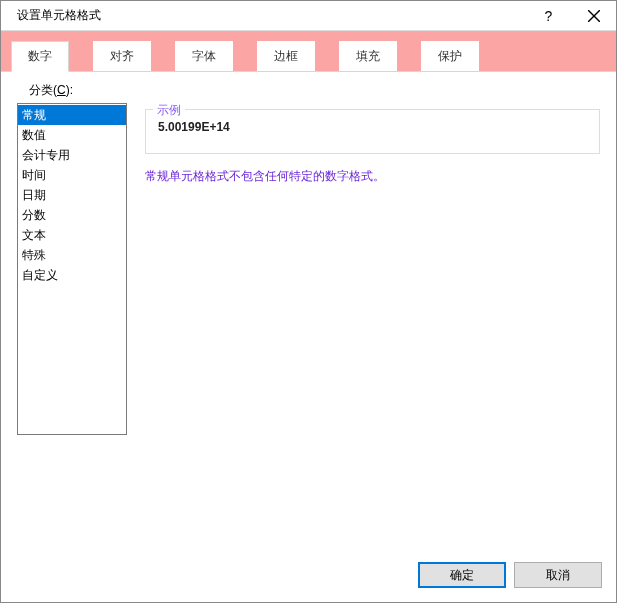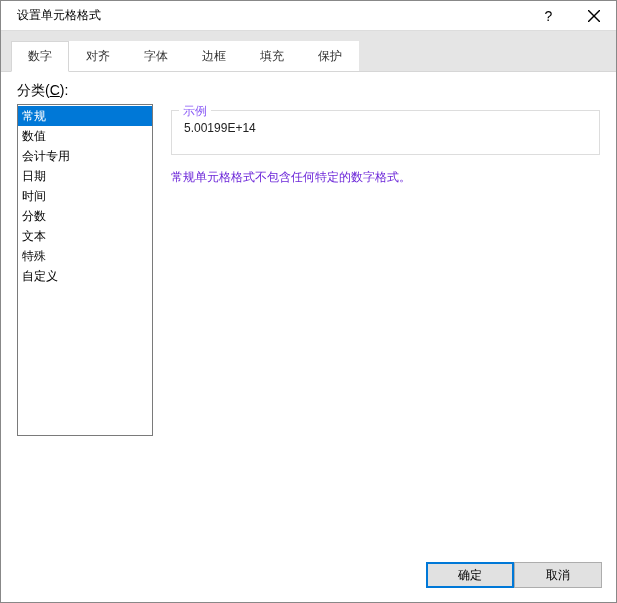--- a/index.html
+++ b/index.html
@@ -31,46 +31,47 @@
     display: flex; align-items: center; justify-content: center;
     font-size: 14px;
     cursor: default;
   }
   .titlebar .btn.help { font-family: Arial; }
   .titlebar .btn.close svg { width: 12px; height: 12px; }
   .tabs {
     display: flex;
     padding: 10px 25px 0 10px;
     border-bottom: 1px solid #d6d6d6;
-    background: #e5e5e5;
+    background: #fca5a5;
+    gap: 24px;
   }
   .tab {
     padding: 6px 16px;
     font-size: 12px;
     color: #333;
     border: 1px solid transparent;
     border-bottom: none;
     position: relative;
     background: #fff;
     cursor: default;
   }
   .tab.active {
     border-color: #d6d6d6;
     border-bottom: 1px solid #fff;
     margin-bottom: -1px;
     background: #fff;
   }
   .content {
     padding: 10px 16px 10px 16px;
   }
-  .category-label { font-size: 14px; margin-bottom: 4px; }
+  .category-label { font-size: 12px; margin-bottom: 4px; margin-left: 12px; }
   .category-label u { text-decoration: underline; }
   .row { display: flex; }
   .listbox {
-    width: 136px; height: 332px;
+    width: 110px; height: 332px;
     border: 1px solid #7a7a7a;
     background: #fff;
     overflow-y: auto;
     padding: 1px 0;
     position: relative;
   }
   .listbox::-webkit-scrollbar { width: 17px; }
   .listbox::-webkit-scrollbar-track { background: #f0f0f0; border-left:1px solid #e0e0e0;}
   .listbox::-webkit-scrollbar-thumb { background: #cdcdcd; border:1px solid #b0b0b0;}
   .list-item {
@@ -91,38 +92,39 @@
   .sample-label { font-size: 12px; color: #8b5cf6; margin-bottom: 2px; }
   .sample-box {
     border-left: 1px solid #ddd;
     border-right: 1px solid #ddd;
     border-bottom: 1px solid #ddd;
     border-top: none;
     height: 44px;
     padding: 10px 12px;
     margin-top: 0;
     position: relative;
+    font-weight: bold;
   }
   .sample-wrap {
     border-top: 1px solid #ddd;
     margin-top: 6px;
     position: relative;
   }
   .sample-wrap .sample-label {
     position: absolute;
     top: -8px; left: 8px;
     background: #fff;
     padding: 0 4px;
   }
   .sample-value { font-size: 12px; color: #222; }
   .desc { margin-top: 14px; font-size: 12px; color: #6d28d9; }
   .footer {
     position: absolute;
     right: 14px; bottom: 14px;
-    display: flex; 
+    display: flex; gap: 8px;
   }
   .push-btn {
     width: 88px; height: 26px;
     border: 1px solid #adadad;
     background: #e1e1e1;
     font-size: 12px;
     display: flex; align-items: center; justify-content: center;
     cursor: default;
   }
   .push-btn.primary {
@@ -160,22 +162,22 @@
   <div class="content">
     <div class="category-label">
       <span>分类(</span><u>C</u><span>):</span>
     </div>
 
     <div class="row">
       <div class="listbox">
         <div class="list-item selected">常规</div>
         <div class="list-item">数值</div>
         <div class="list-item">会计专用</div>
+        <div class="list-item">时间</div>
         <div class="list-item">日期</div>
-        <div class="list-item">时间</div>
         <div class="list-item">分数</div>
         <div class="list-item">文本</div>
         <div class="list-item">特殊</div>
         <div class="list-item">自定义</div>
       </div>
 
       <div class="right-pane">
         <div class="sample-wrap">
           <span class="sample-label">示例</span>
           <div class="sample-box">

